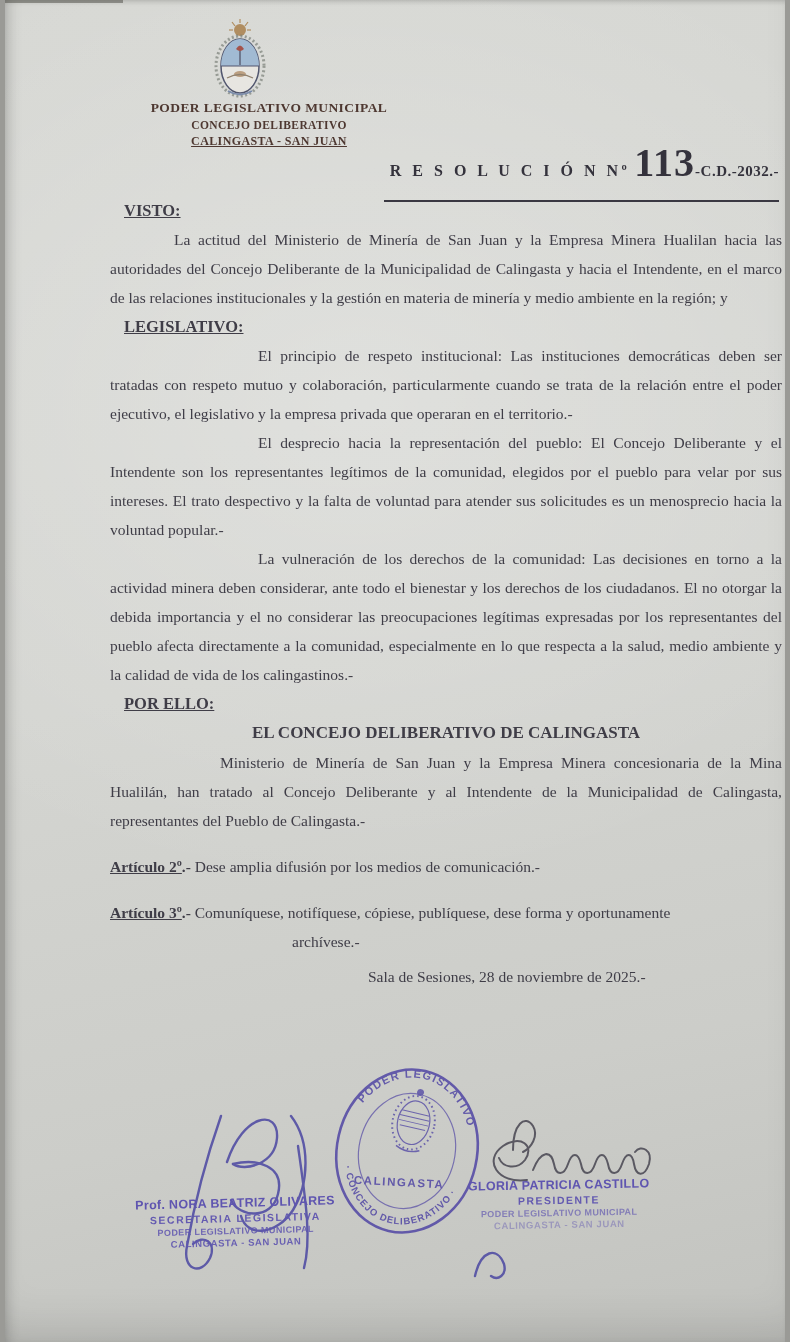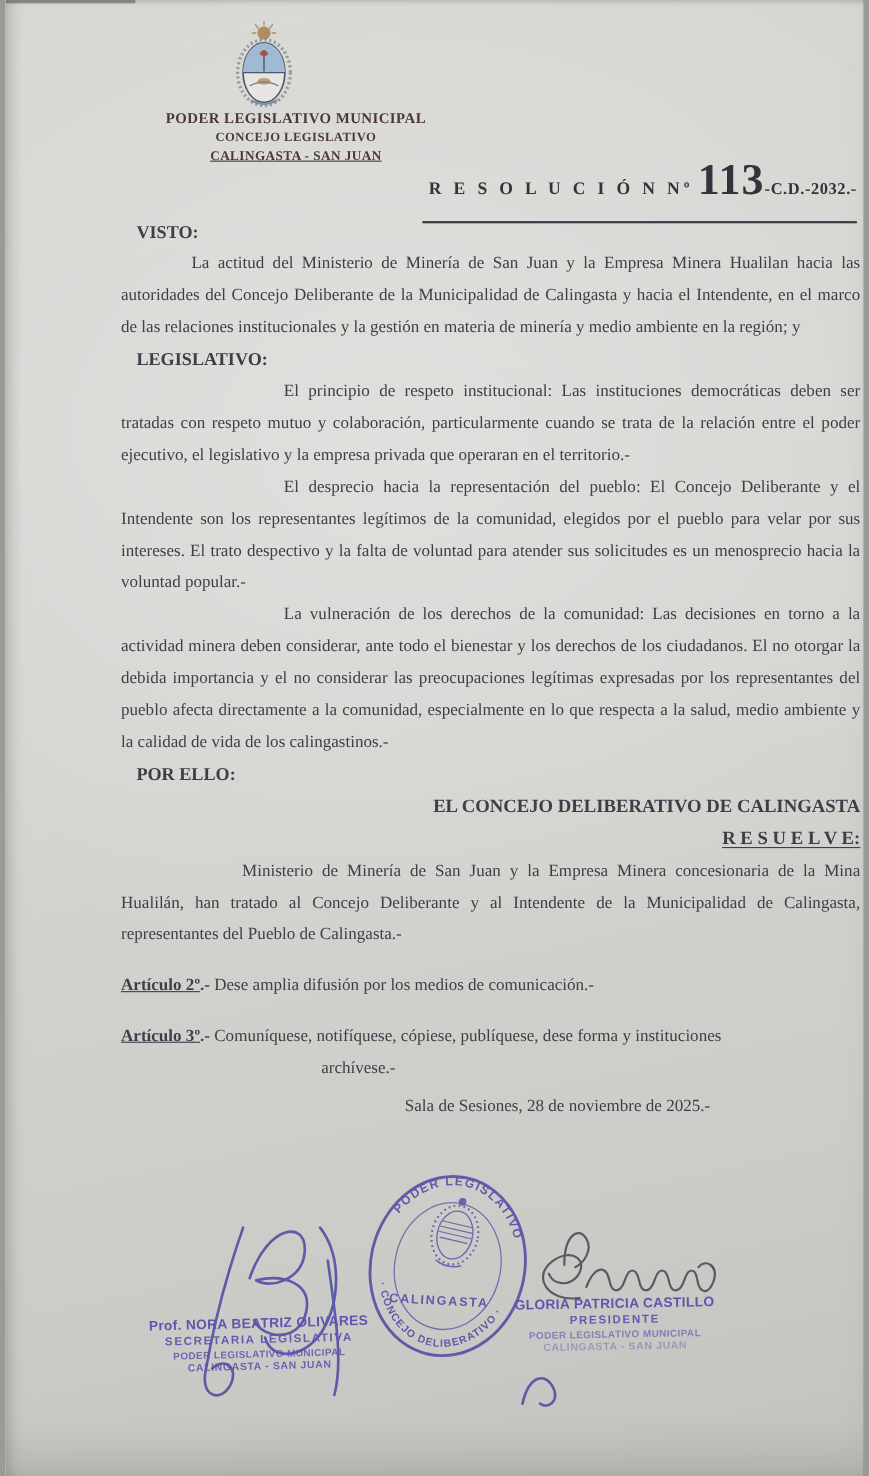--- a/index.html
+++ b/index.html
@@ -30,25 +30,25 @@
     display:flex; align-items:baseline; justify-content:flex-end;
     border-bottom:2.5px solid #3a3842; padding-bottom:20px; padding-left:6px;
     color:#34323c; font-weight:bold;
   }
   .res-prefix { font-size:16px; letter-spacing:3.5px; }
   .res-number { font-size:40px; letter-spacing:1px; margin-left:4px; line-height:30px; }
   .res-suffix { font-size:15px; letter-spacing:.5px; }
 
   
   .body-text { position:absolute; left:105px; top:196px; width:672px; font-size:15.5px; line-height:29px; text-align:justify; }
-  .sec-heading { font-weight:bold; font-size:16.5px; margin:0 0 0 14px; text-align:left; }
+  .sec-heading { font-weight:bold; font-size:16.5px; margin:0 0 0 14px; text-align:left;text-decoration:underline; }
   .para { margin:0; }
   .indent-sm { text-indent:64px; }
   .indent-lg { text-indent:148px; }
-  .center-line { text-align:right; font-weight:bold; font-size:17px; margin:0; }
+  .center-line { text-align:center; font-weight:bold; font-size:17px; margin:0; }
   .resuelve { text-decoration:underline; text-underline-offset:3px; }
   .article { margin-top:17px; }
   .article.first { margin-top:1px; }
   .art-label { font-weight:bold; text-decoration:underline;text-align:center; }
   .art-sep { font-weight:bold; }
   .art-first-stretch { margin:0; text-align:justify; text-align-last:justify; letter-spacing:-0.15px; }
   .art-first-plain { margin:0; text-align:left; }
   .art-rest { margin:0; text-indent:110px; }
   .art-rest-short { margin:0; text-align:left; padding-left:182px; }
   .sala-line { margin:6px 0 0 0; text-align:left; padding-left:258px; }
@@ -91,53 +91,52 @@
       <line x1="29" y1="31" x2="29" y2="47" stroke="#53586f" stroke-width="1.5"></line>
       <path d="M 25,31 Q 29,24 33,31 Q 29,35 25,31" fill="#a04840"></path>
       <ellipse cx="29" cy="56" rx="6" ry="3" fill="#b99a7a"></ellipse>
       <path d="M 16,60 Q 29,53 42,60" fill="none" stroke="#8a7a66" stroke-width="1.3"></path>
       <path d="M 17,73 Q 29,80 41,73" fill="none" stroke="#7486a8" stroke-width="2"></path>
     </svg>
   </div>
 
   <div class="org-block">
     <div class="org-line1">PODER LEGISLATIVO MUNICIPAL</div>
-    <div class="org-line2">CONCEJO LEGISLATIVO</div>
+    <div class="org-line2">CONCEJO DELIBERATIVO</div>
     <div class="org-line3">CALINGASTA - SAN JUAN</div>
   </div>
 
   <div class="res-line">
     <span class="res-prefix">R E S O L U C I Ó N   Nº</span>
     <span class="res-number">113</span>
     <span class="res-suffix">-C.D.-2032.-</span>
   </div>
 
   <div class="body-text">
     <p class="sec-heading">VISTO:</p>
     <p class="para indent-sm">La actitud del Ministerio de Minería de San Juan y la Empresa Minera Hualilan hacia las autoridades del Concejo Deliberante de la Municipalidad de Calingasta y hacia el Intendente, en el marco de las relaciones institucionales y la gestión en materia de minería y medio ambiente en la región; y</p>
 
     <p class="sec-heading">LEGISLATIVO:</p>
     <p class="para indent-lg">El principio de respeto institucional: Las instituciones democráticas deben ser tratadas con respeto mutuo y colaboración, particularmente cuando se trata de la relación entre el poder ejecutivo, el legislativo y la empresa privada que operaran en el territorio.-</p>
     <p class="para indent-lg">El desprecio hacia la representación del pueblo: El Concejo Deliberante y el Intendente son los representantes legítimos de la comunidad, elegidos por el pueblo para velar por sus intereses. El trato despectivo y la falta de voluntad para atender sus solicitudes es un menosprecio hacia la voluntad popular.-</p>
     <p class="para indent-lg">La vulneración de los derechos de la comunidad: Las decisiones en torno a la actividad minera deben considerar, ante todo el bienestar y los derechos de los ciudadanos. El no otorgar la debida importancia y el no considerar las preocupaciones legítimas expresadas por los representantes del pueblo afecta directamente a la comunidad, especialmente en lo que respecta a la salud, medio ambiente y la calidad de vida de los calingastinos.-</p>
 
     <p class="sec-heading">POR ELLO:</p>
     <p class="center-line">EL CONCEJO DELIBERATIVO DE CALINGASTA</p>
-    <p class="center-line resuelve">R E S U E L V E:</p>
 
     <div class="article first">
       <p class="art-rest">Ministerio de Minería de San Juan y la Empresa Minera concesionaria de la Mina Hualilán, han tratado al Concejo Deliberante y al Intendente de la Municipalidad de Calingasta, representantes del Pueblo de Calingasta.-</p>
     </div>
 
     <div class="article">
       <p class="art-first-plain"><span class="art-label">Artículo 2º</span><span class="art-sep">.-</span> <span>Dese amplia difusión por los medios de comunicación.-</span></p>
     </div>
 
     <div class="article">
-      <p class="art-first-plain"><span class="art-label">Artículo 3º</span><span class="art-sep">.-</span> <span>Comuníquese, notifíquese, cópiese, publíquese, dese forma y instituciones</span></p>
+      <p class="art-first-plain"><span class="art-label">Artículo 3º</span><span class="art-sep">.-</span> <span>Comuníquese, notifíquese, cópiese, publíquese, dese forma y oportunamente</span></p>
       <p class="art-rest-short">archívese.-</p>
     </div>
 
     <p class="sala-line">Sala de Sesiones, 28 de noviembre de 2025.-</p>
   </div>
 
   <svg class="handwriting" viewBox="0 0 540 210">
     <g fill="none" stroke="#4b47a2" stroke-width="2.4" stroke-linecap="round" opacity=".85">
       <path d="M 96,28 C 82,68 70,112 62,158 C 57,182 76,188 85,170 C 92,154 78,146 68,156"></path>
       <path d="M 102,74 C 118,26 154,20 152,50 C 150,76 120,84 108,76"></path>

